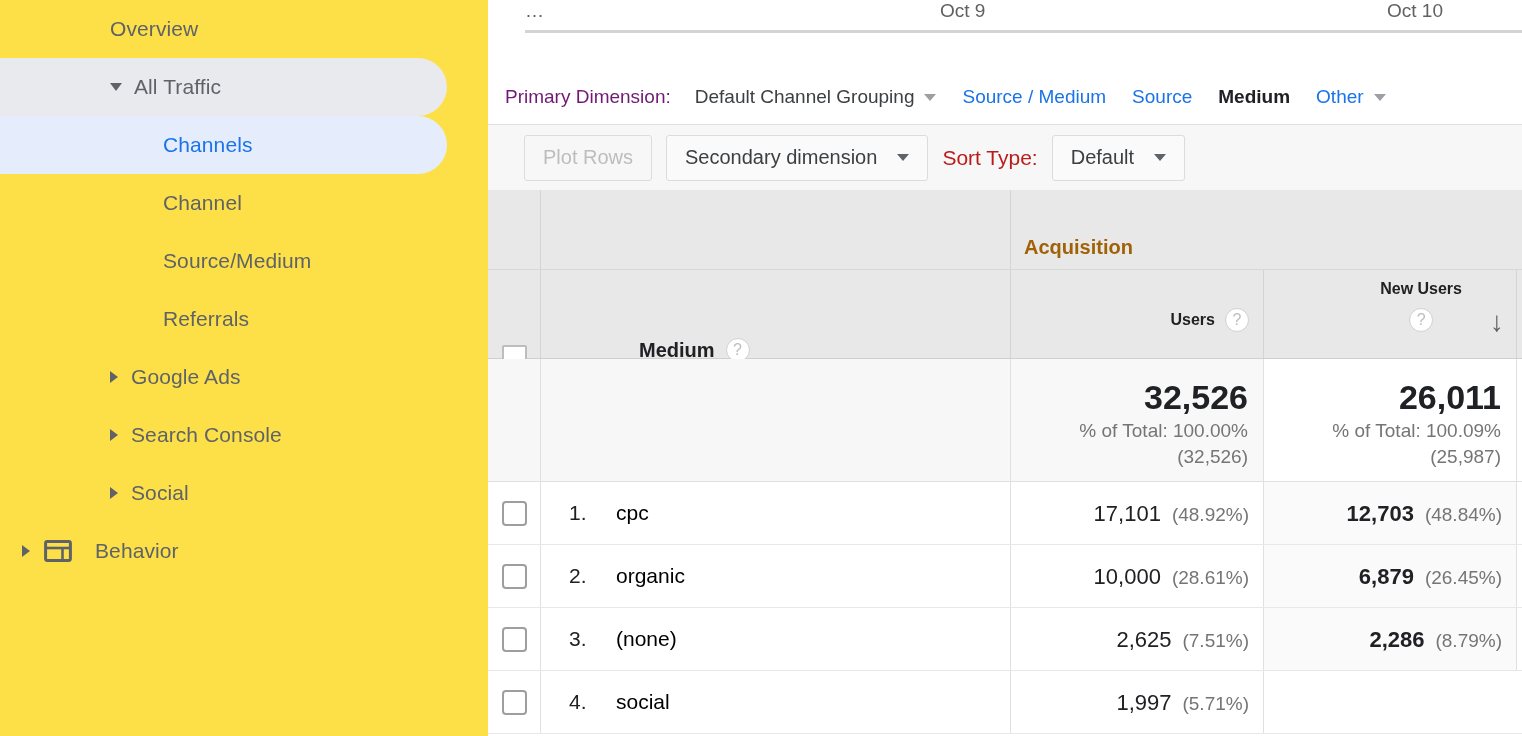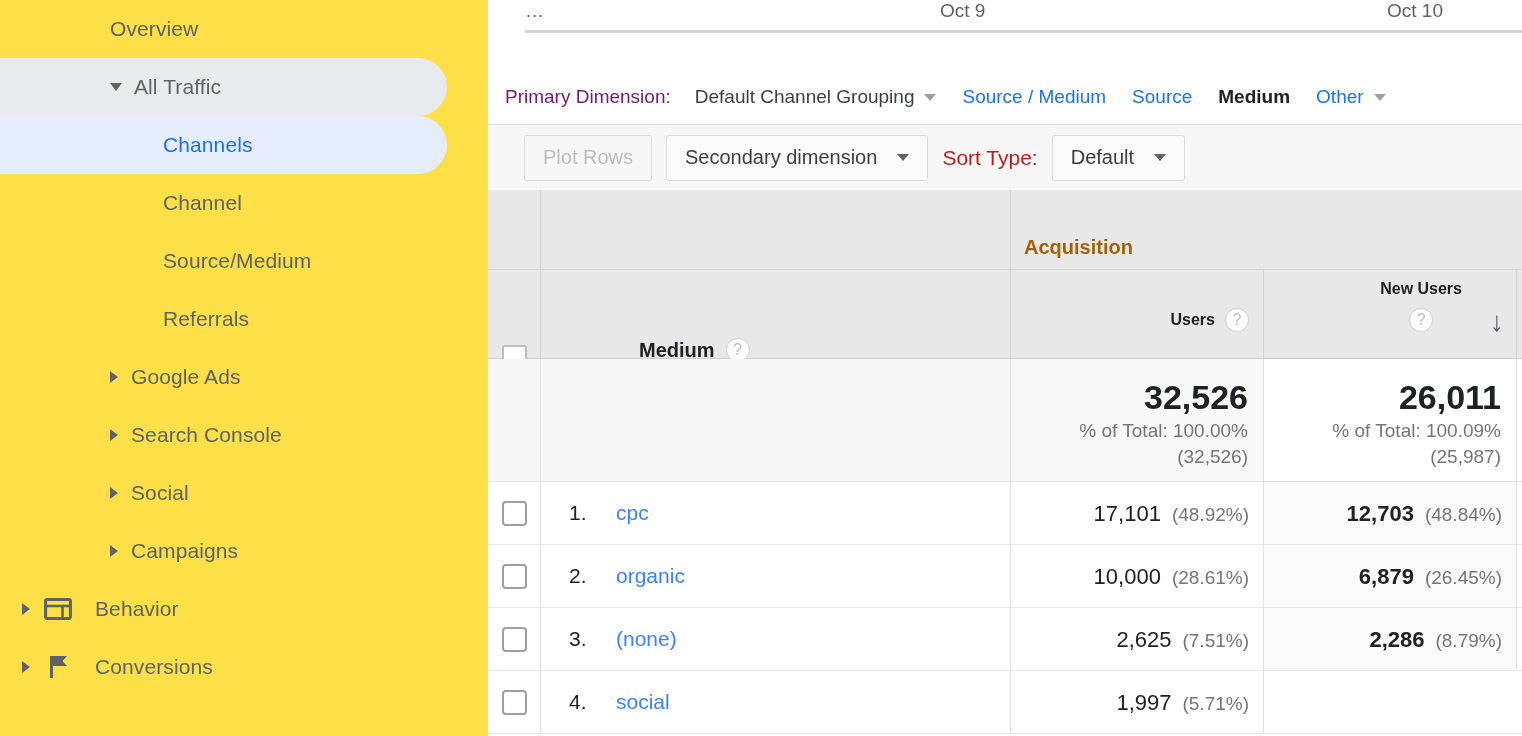--- a/index.html
+++ b/index.html
@@ -192,21 +192,21 @@
     position: absolute; left: 14px; top: 19px;
     width: 25px; height: 25px;
     border: 2px solid #9e9e9e; border-radius: 4px; background: #fff;
   }
   .row-idx {
     position: absolute; left: 28px; top: 19px;
     font-size: 21px; color: #202124;
   }
   .row-name {
     position: absolute; left: 75px; top: 19px;
-    font-size: 21px; color: #3b82f6;
+    font-size: 21px; color: #000000;
     cursor: pointer;
   }
   .metric {
     position: absolute; right: 14px; top: 19px;
     display: flex; align-items: baseline; gap: 11px;
     white-space: nowrap;
   }
   .metric .v  { font-size: 22px; color: #202124; }
   .metric .p  { font-size: 19px; color: #757575; }
   .metric.strong .v { font-weight: bold; }
@@ -240,45 +240,31 @@
         <span class="caret-right"></span>
         <span class="nav-label">Google Ads</span>
       </div>
       <div class="nav-row level2">
         <span class="caret-right"></span>
         <span class="nav-label">Search Console</span>
       </div>
       <div class="nav-row level2">
         <span class="caret-right"></span>
         <span class="nav-label">Social</span>
-      </div>
-      <div class="nav-row level2">
-        <span class="caret-right"></span>
-        <span class="nav-label">Campaigns</span>
       </div>
       <div class="nav-row level1">
         <span class="caret-right"></span>
         <span class="nav-icon">
           <svg width="28" height="22" viewBox="0 0 28 22">
             <rect x="1.6" y="1.6" width="24.8" height="18.8" rx="1.6" fill="none" stroke="#5f6368" stroke-width="3"></rect>
             <line x1="1.6" y1="8" x2="26.4" y2="8" stroke="#5f6368" stroke-width="2.6"></line>
             <line x1="18.5" y1="8" x2="18.5" y2="20.4" stroke="#5f6368" stroke-width="2.6"></line>
           </svg>
         </span>
         <span class="nav-label">Behavior</span>
-      </div>
-      <div class="nav-row level1">
-        <span class="caret-right"></span>
-        <span class="nav-icon">
-          <svg width="26" height="26" viewBox="0 0 26 26">
-            <path d="M5 2 h3 v22 h-3 z" fill="#5f6368"></path>
-            <path d="M8 2 h14 l-4.5 5 4.5 5 h-14 z" fill="#5f6368"></path>
-          </svg>
-        </span>
-        <span class="nav-label">Conversions</span>
       </div>
     </nav>
 
   <div id="main">
 
     <div id="chart-axis">
       <div class="axis-tick" style="left:37px;">…</div>
       <div class="axis-tick" style="left:452px;">Oct 9</div>
       <div class="axis-tick" style="left:899px;">Oct 10</div>
       <div id="axis-rule"></div>

